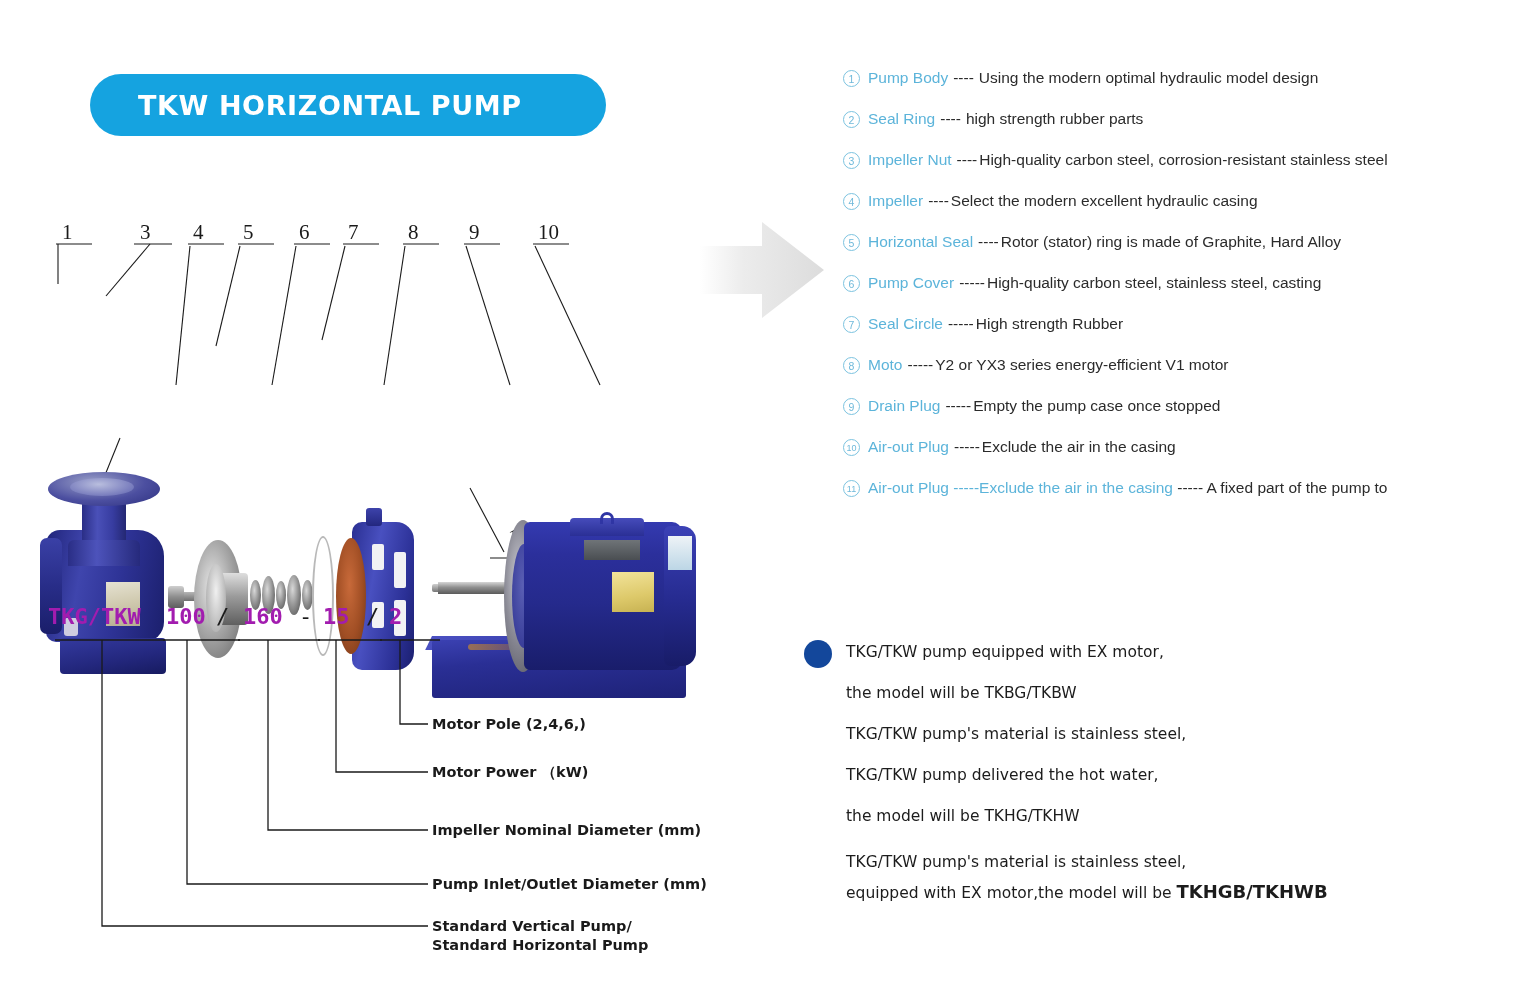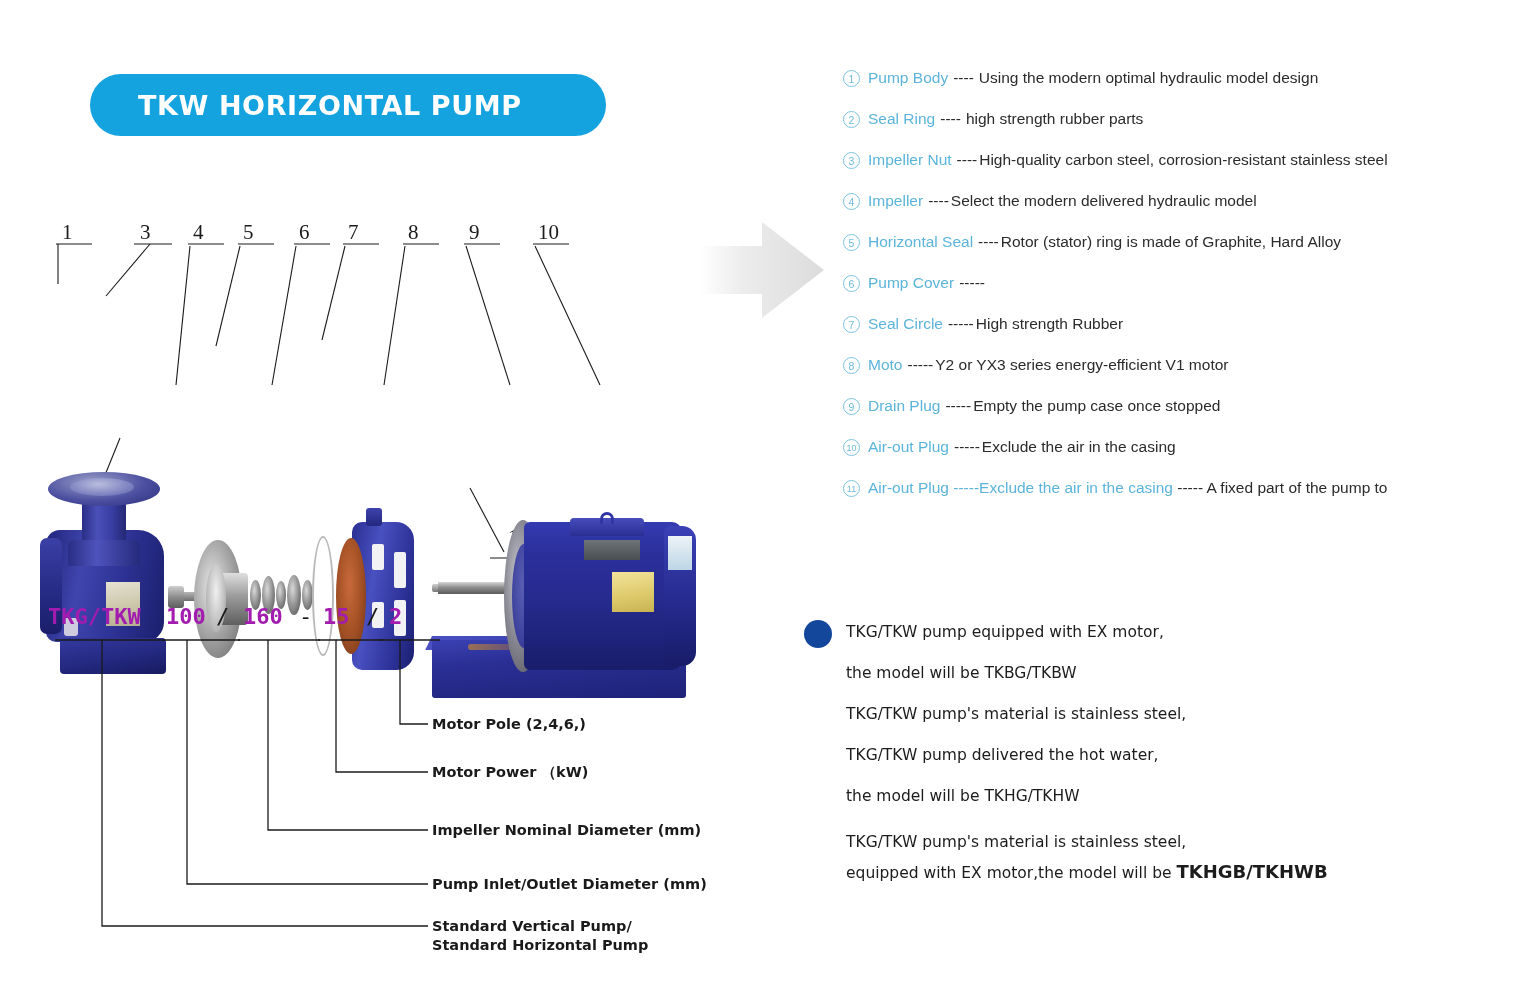--- a/index.html
+++ b/index.html
@@ -238,21 +238,21 @@
   .msep {
     position: absolute; font-family: "DejaVu Sans Mono", monospace;
     font-size: 22px; color: #1a1a1a;
   }
   .mlabel {
     position: absolute; font-size: 14.5px; color: #1a1a1a; line-height: 19px;
     font-family: "DejaVu Sans", sans-serif; font-weight: 600;
   }
 
   
-  .notes { position: absolute; left: 800px; top: 612px; width: 660px; }
+  .notes { position: absolute; left: 800px; top: 632px; width: 660px; }
   .note-dot {
     position: absolute; left: 4px; top: 8px; width: 28px; height: 28px;
     border-radius: 50%; background: #13479b;
   }
   .note-line {
     font-size: 15.5px; color: #1c1c1c; line-height: 41px;
     white-space: nowrap; padding-left: 46px;
     font-family: "DejaVu Sans", sans-serif;
   }
   .note-line.tight { line-height: 30px; }
@@ -390,34 +390,35 @@
       <span class="circ-num">3</span>
       <span class="pname">Impeller Nut</span>
       <span class="pdesc" style="margin:0 2px 0 5px;">----</span>
       <span class="pdesc">High-quality carbon steel, corrosion-resistant stainless steel</span>
     </div>
 
     <div class="spec-row">
       <span class="circ-num">4</span>
       <span class="pname">Impeller</span>
       <span class="pdesc" style="margin:0 2px 0 5px;">----</span>
-      <span class="pdesc">Select the modern delivered hydraulic model</span>
+      <span class="pdesc">Select the modern excellent hydraulic casing</span>
     </div>
 
     <div class="spec-row">
       <span class="circ-num">5</span>
       <span class="pname">Horizontal Seal</span>
       <span class="pdesc" style="margin:0 2px 0 5px;">----</span>
       <span class="pdesc">Rotor (stator) ring is made of Graphite, Hard Alloy</span>
     </div>
 
     <div class="spec-row">
       <span class="circ-num">6</span>
       <span class="pname">Pump Cover</span>
       <span class="pdesc" style="margin:0 2px 0 5px;">-----</span>
+      <span class="pdesc">High-quality carbon steel, stainless steel, casting</span>
     </div>
 
     <div class="spec-row">
       <span class="circ-num">7</span>
       <span class="pname">Seal Circle</span>
       <span class="pdesc" style="margin:0 2px 0 5px;">-----</span>
       <span class="pdesc">High strength Rubber</span>
     </div>
 
     <div class="spec-row">

